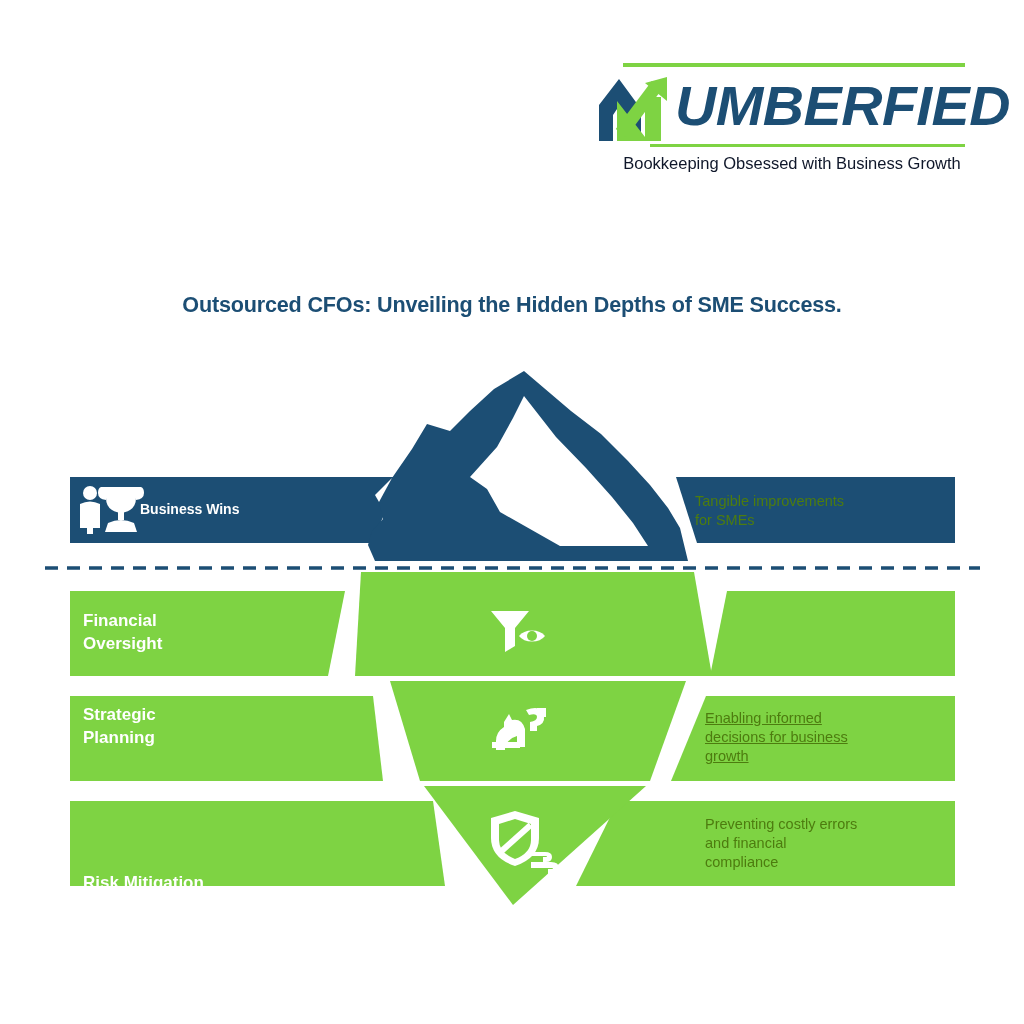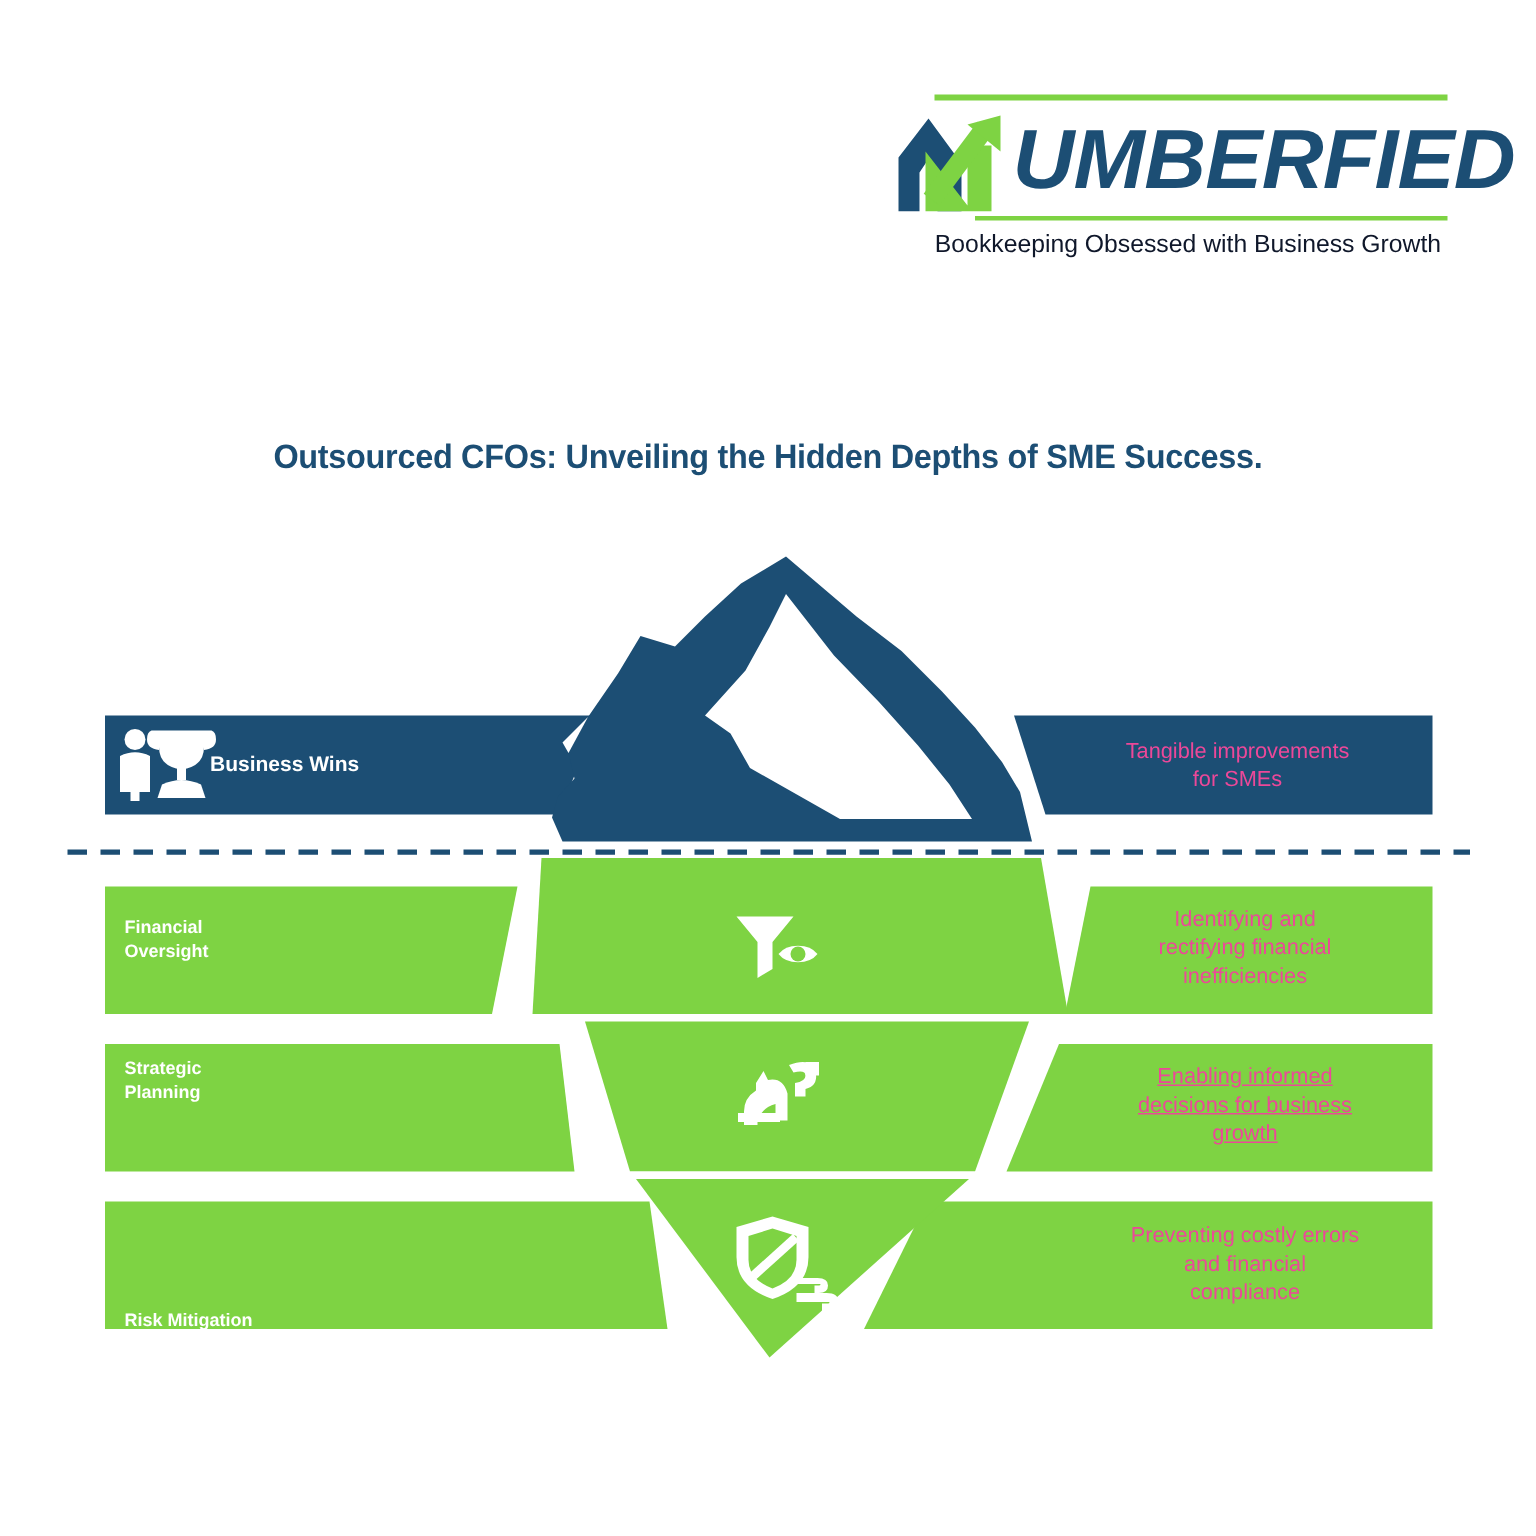--- a/index.html
+++ b/index.html
@@ -89,30 +89,30 @@
     left: 0;
     top: 0;
     width: 1024px;
     height: 1024px;
   }
 
   .bar-label {
     position: absolute;
     color: #ffffff;
     font-weight: bold;
-    font-size: 12px;
+    font-size: 17px;
     line-height: 1.35;
     white-space: pre-line;
   }
   .bar-desc {
     position: absolute;
-    color: #ec4899;
+    color: #4d7c0f;
     font-size: 14.5px;
     line-height: 1.32;
-    text-align: center;
+    text-align: left;
     white-space: pre-line;
   }
 
   
   #label-wins   { left: 140px; top: 500px; font-size: 14px; }
   #desc-wins    { right:  69px; top: 492px; width: 260px; }
 
   
   #label-financial { left: 83px; top: 610px; }
   #desc-financial  { right: 69px; top: 604px; width: 250px; }
@@ -215,23 +215,20 @@
       <path d="M531 862 l20 0 q8 0 8 6 q0 6 -7 6 l-4 0 l0 -5 l4 0 q1 0 1 -1 l-22 0 Z"></path>
     </g>
   </svg>
 
   <div class="bar-label" id="label-wins">Business Wins</div>
   <div class="bar-desc" id="desc-wins">Tangible improvements
 for SMEs</div>
 
   <div class="bar-label" id="label-financial">Financial
 Oversight</div>
-  <div class="bar-desc" id="desc-financial">Identifying and
-rectifying financial
-inefficiencies</div>
 
   <div class="bar-label" id="label-strategic">Strategic
 Planning</div>
   <div class="bar-desc" id="desc-strategic">Enabling informed
 decisions for business
 growth</div>
 
   <div class="bar-label" id="label-risk">Risk Mitigation</div>
   <div class="bar-desc" id="desc-risk">Preventing costly errors
 and financial

